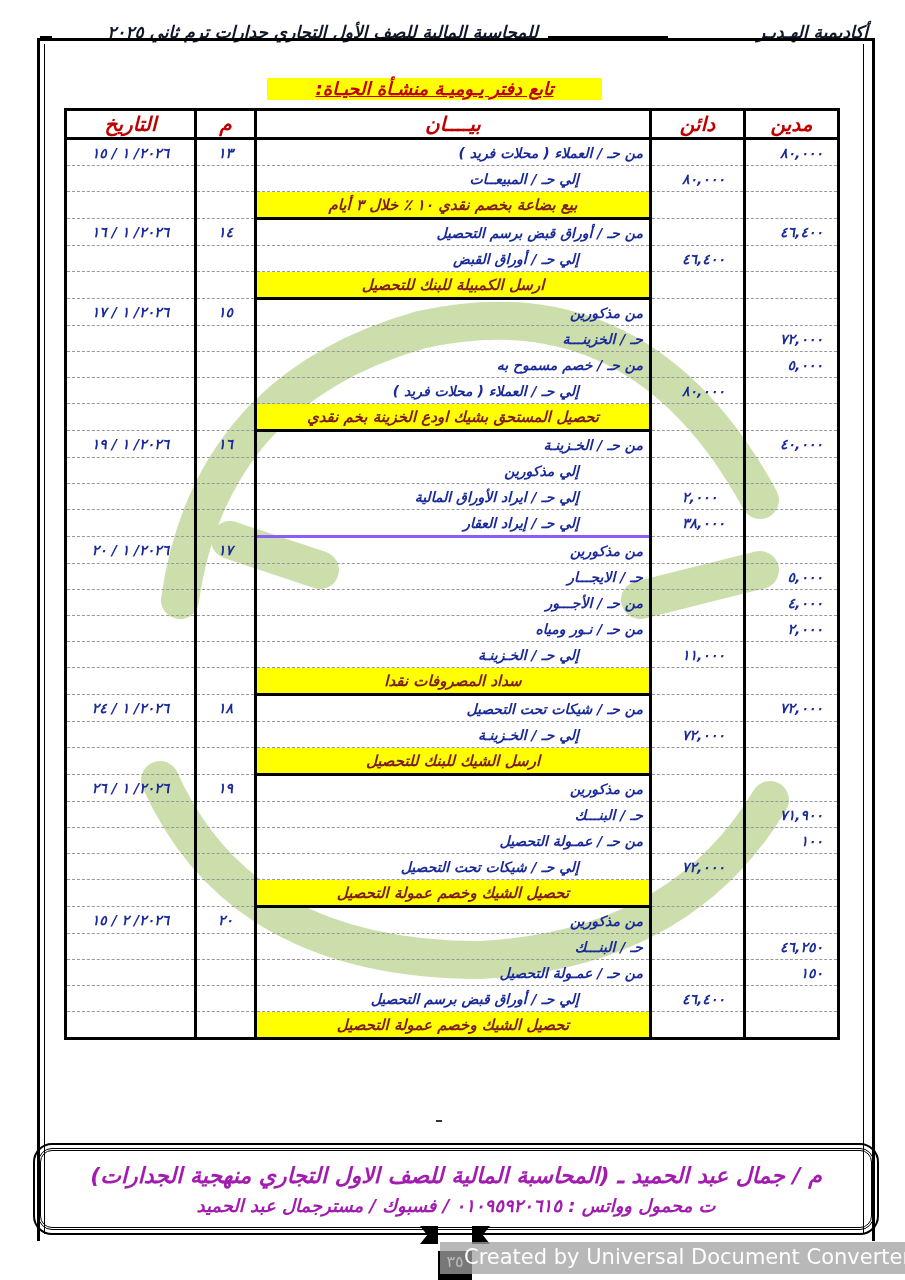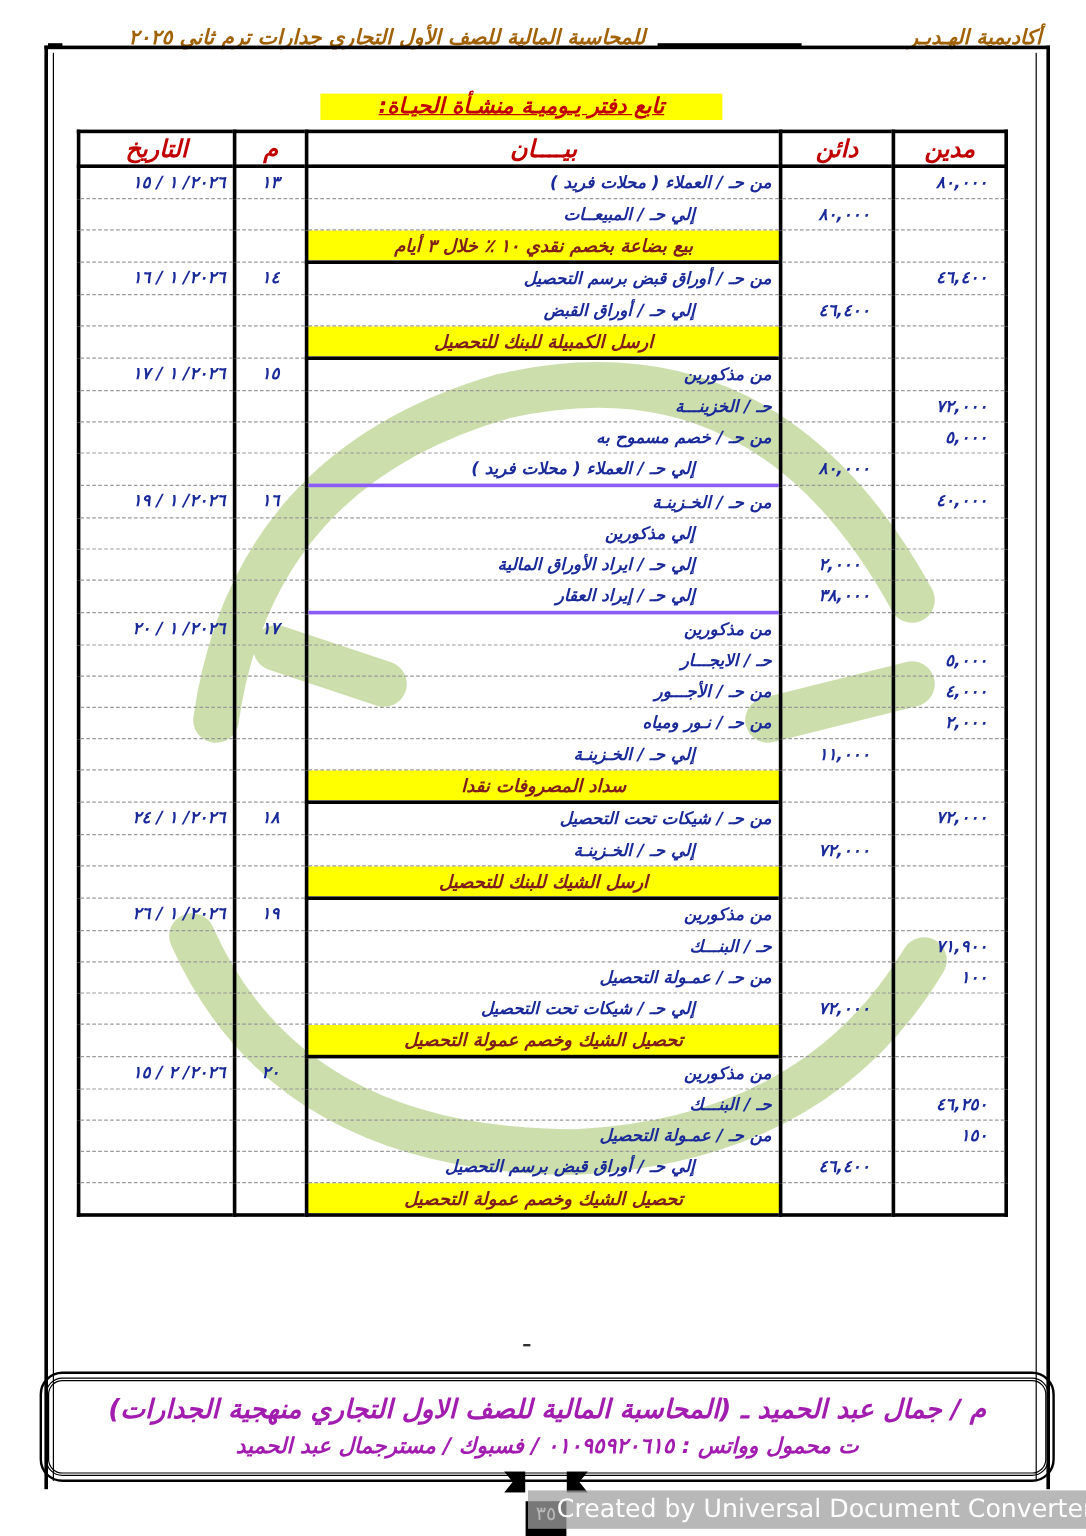--- a/index.html
+++ b/index.html
@@ -1,32 +1,32 @@
 <!DOCTYPE html>
 <html><head>
 <meta charset="utf-8">
 <style>
   html,body{margin:0;padding:0;background:#fff;}
   body{width:905px;height:1280px;position:relative;overflow:hidden;font-family:"DejaVu Sans",sans-serif;}
   .page-header{position:absolute;top:22px;left:40px;width:828px;height:28px;}
-  .hdr-text{position:absolute;top:0;font-weight:bold;font-style:italic;font-size:17px;color:#a16207;white-space:nowrap;direction:rtl;}
+  .hdr-text{position:absolute;top:0;font-weight:bold;font-style:italic;font-size:17px;color:#0f172a;white-space:nowrap;direction:rtl;}
   .hdr-right{right:0;}
   .hdr-rule{position:absolute;top:14px;height:3px;background:#000;}
   .frame-outer{position:absolute;left:37px;top:38px;width:832px;height:1200px;border:3px solid #000;border-bottom:none;}
   .frame-inner{position:absolute;left:44px;top:44px;width:818px;height:1190px;border-left:1px solid #000;border-right:1px solid #000;}
   .title-box{position:absolute;top:78px;left:267px;width:335px;height:22px;background:#ffff00;text-align:center;direction:rtl;}
   .title-box span{font-weight:bold;font-style:italic;font-size:18px;color:#c00000;line-height:22px;text-decoration:underline;}
   .ledger{position:absolute;left:64px;top:108px;width:773px;border-collapse:collapse;direction:rtl;table-layout:fixed;}
   .ledger th{height:26px;border:3px solid #000;font-weight:bold;font-style:italic;color:#c00000;font-size:20px;padding:0;}
   .ledger td{height:25px;padding:0 6px;font-weight:bold;font-style:italic;color:#1a2a9a;font-size:14px;border-left:3px solid #000;border-right:3px solid #000;border-bottom:1px dashed #999;white-space:nowrap;overflow:hidden;}
   .ledger td.desc{text-align:right;}
   .ledger td.indent{padding-right:70px;}
   .ledger td.num{text-align:right;padding-right:14px;}
   .ledger td.cr{text-align:left;padding-left:30px;}
-  .ledger td.dt{text-align:right;margin-top:40px;}
+  .ledger td.dt{text-align:center;margin-top:40px;}
   .ledger td.ix{text-align:center;}
   .ledger tr.note td.desc{background:#ffff00;color:#7f1d1d;text-align:center;font-size:15px;border-bottom:3px solid #000;}
   .ledger tr.first td.desc{border-top:3px solid #8b5cf6;}
   .ledger tr.last td{border-bottom:3px solid #000;}
   .watermark{position:absolute;left:120px;top:240px;width:700px;height:760px;pointer-events:none;opacity:.45;}
   .dash{position:absolute;left:436px;top:1120px;width:6px;height:2px;background:#333;}
   .footer-box{position:absolute;left:38px;top:1148px;width:830px;height:76px;border:3px double #000;border-radius:14px;outline:2px solid #000;outline-offset:3px;}
   .footer-line{position:absolute;left:0;right:0;text-align:center;direction:rtl;font-weight:bold;font-style:italic;color:#a21caf;white-space:nowrap;}
   .fl1{top:12px;font-size:22px;}
   .fl2{top:44px;font-size:18px;}
@@ -143,20 +143,27 @@
         <td class="ix"></td>
         <td class="dt"></td>
       </tr>
       <tr>
         <td class="num"></td>
         <td class="cr">٨٠,٠٠٠</td>
         <td class="desc indent">إلي حـ / العملاء ( محلات فريد )</td>
         <td class="ix"></td>
         <td class="dt"></td>
       </tr>
+      <tr class="note">
+        <td class="num"></td>
+        <td class="cr"></td>
+        <td class="desc">تحصيل المستحق بشيك اودع الخزينة بخم نقدي</td>
+        <td class="ix"></td>
+        <td class="dt"></td>
+      </tr>
       <tr class="first">
         <td class="num">٤٠,٠٠٠</td>
         <td class="cr"></td>
         <td class="desc">من حـ / الخـزينـة</td>
         <td class="ix">١٦</td>
         <td class="dt">٢٠٢٦/ ١ / ١٩</td>
       </tr>
       <tr>
         <td class="num"></td>
         <td class="cr"></td>

